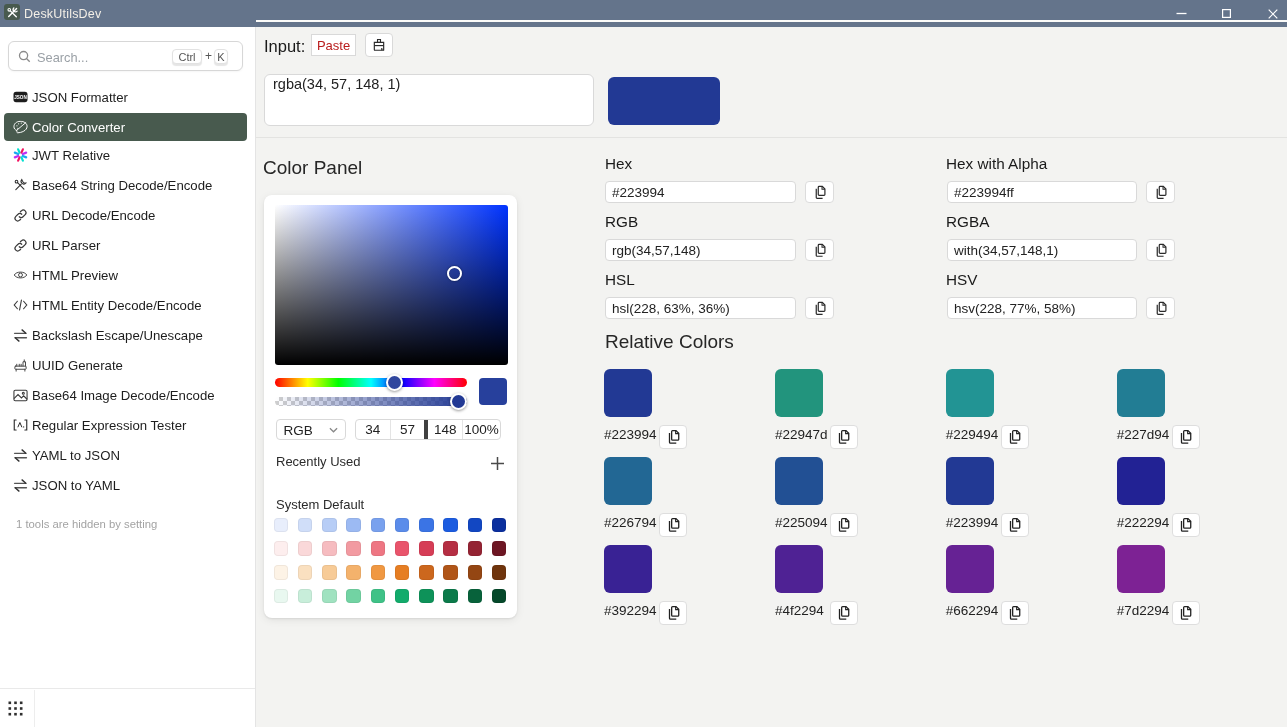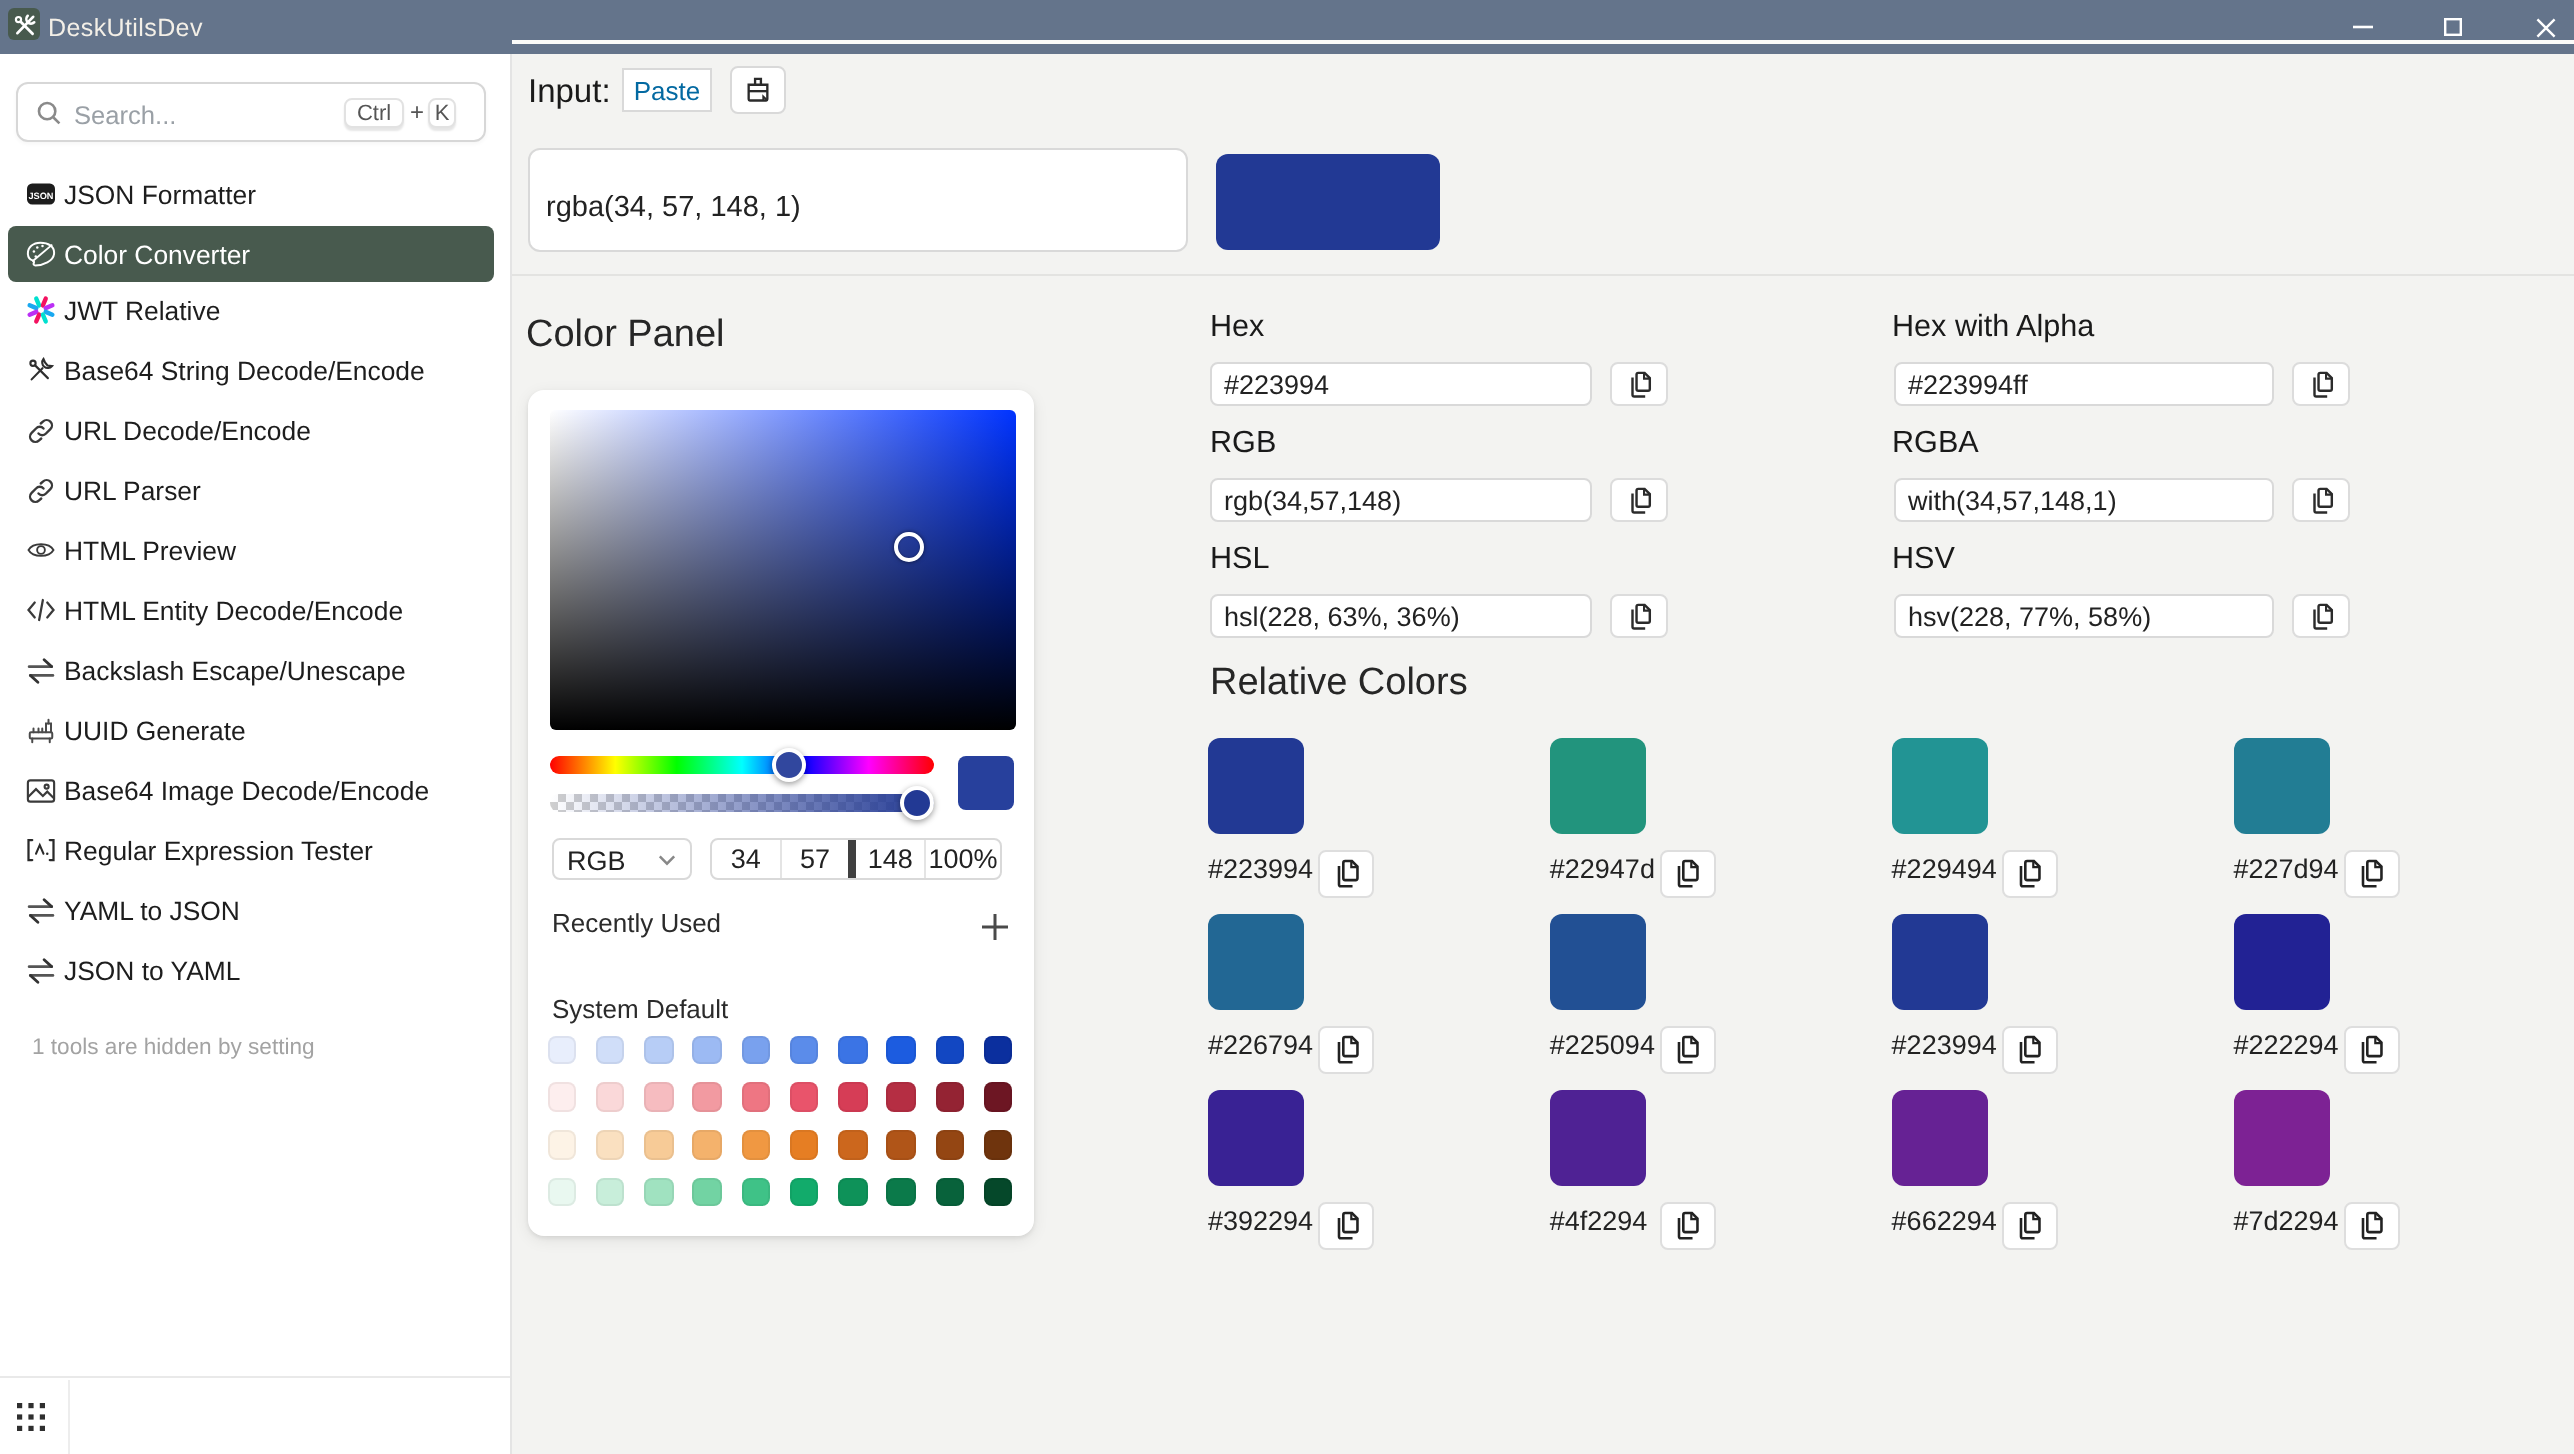--- a/index.html
+++ b/index.html
@@ -235,30 +235,30 @@
           <rect x="11.9" y="11.9" width="2.6" height="2.6"></rect>
         </g>
       </svg>
     <div id="bbdivider"></div>
   </div>
 </div>
 
 <div id="main">
     <div style="position:absolute;left:0;top:0;width:1031px;height:2px;background:#fbfbf9"></div>
   <div class="lbl" style="left:8px;top:17px;font-size:16.5px">Input:</div>
-  <div style="position:absolute;left:55px;top:14px;width:45px;height:22px;background:#fff;border:1px solid #d9d9d9;border-radius:0;display:flex;align-items:center;justify-content:center;font-size:13px;color:#0369a1">Paste</div>
+  <div style="position:absolute;left:55px;top:14px;width:45px;height:22px;background:#fff;border:1px solid #d9d9d9;border-radius:0;display:flex;align-items:center;justify-content:center;font-size:13px;color:#b91c1c">Paste</div>
   <div style="position:absolute;left:109px;top:13px;width:28px;height:24px;background:#fff;border:1px solid #d9d9d9;border-radius:4px;display:flex;align-items:center;justify-content:center">
     <svg width="14" height="14" viewBox="0 0 24 24" fill="none" stroke="#2b2b2b" stroke-width="2">
         <path d="M9.5 7.5 V2.5 h5 v5"></path>
         <path d="M4 7.5 H20 V20 a1 1 0 0 1-1 1 H5 a1 1 0 0 1-1-1 z"></path>
         <path d="M4 13 H20"></path>
         <path d="M16.5 21 V17.5 L20 21" stroke-width="1.6"></path>
       </svg>
   </div>
-  <div style="position:absolute;left:8px;top:54px;width:330px;height:52px;background:#fff;border:1px solid #d9d9d9;border-radius:6px;font-size:14.5px;color:#222;padding:21px 0 0 8px">rgba(34, 57, 148, 1)</div>
+  <div style="position:absolute;left:8px;top:54px;width:330px;height:52px;background:#fff;border:1px solid #d9d9d9;border-radius:6px;font-size:14.5px;color:#222;padding:1px 0 0 8px">rgba(34, 57, 148, 1)</div>
   <div style="position:absolute;left:352px;top:57px;width:112px;height:48px;background:#223994;border-radius:6px"></div>
   <div style="position:absolute;left:0px;top:116.5px;width:1031px;height:1px;background:#e3e3e1"></div>
 
   <div class="h2" style="left:7px;top:137.2px">Color Panel</div>
   <div id="card" style="position:absolute;left:8px;top:175px;width:253px;height:423px;background:#fff;border-radius:8px;box-shadow:0 1px 2px rgba(0,0,0,.08),0 2px 8px rgba(0,0,0,.08)">
     <div style="position:absolute;left:11px;top:10px;width:233px;height:160px;border-radius:3px;background:linear-gradient(to top,#000,rgba(0,0,0,0)),linear-gradient(to right,#fff,#0033ff)"></div>
     <div style="position:absolute;left:182.5px;top:70.5px;width:15px;height:15px;border-radius:50%;border:2.5px solid #fff;box-shadow:0 0 2px rgba(0,0,0,.6), inset 0 0 1px rgba(0,0,0,.5)"></div>
     <div style="position:absolute;left:11px;top:182.5px;width:192px;height:9px;border-radius:4.5px;background:linear-gradient(to right,#f00,#ff0 17%,#0f0 33%,#0ff 50%,#00f 66%,#f0f 83%,#f00)"></div>
     <div style="position:absolute;left:122px;top:178.5px;width:17px;height:17px;border-radius:50%;background:#31479e;border:2px solid #fff;box-shadow:0 1px 3px rgba(0,0,0,.4)"></div>
     <div style="position:absolute;left:11px;top:201.5px;width:192px;height:9px;border-radius:4.5px;background:linear-gradient(to right,rgba(34,57,148,0),rgba(34,57,148,1)),repeating-conic-gradient(#cfcfcf 0% 25%, #fff 0% 50%);background-size:auto,8px 8px"></div>

